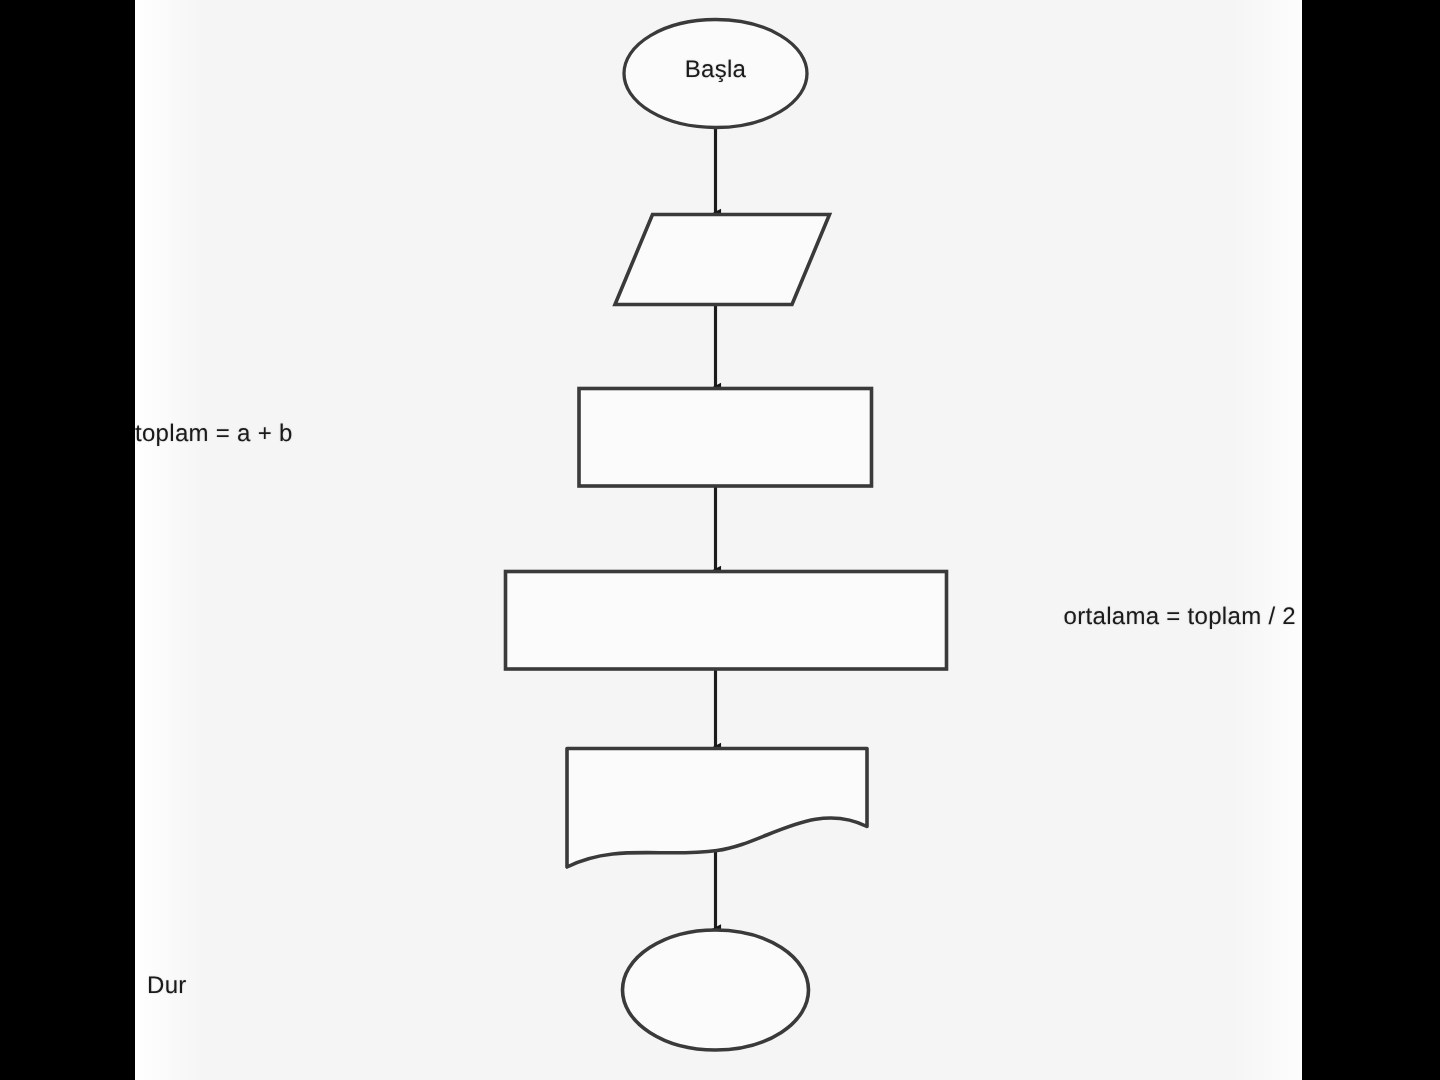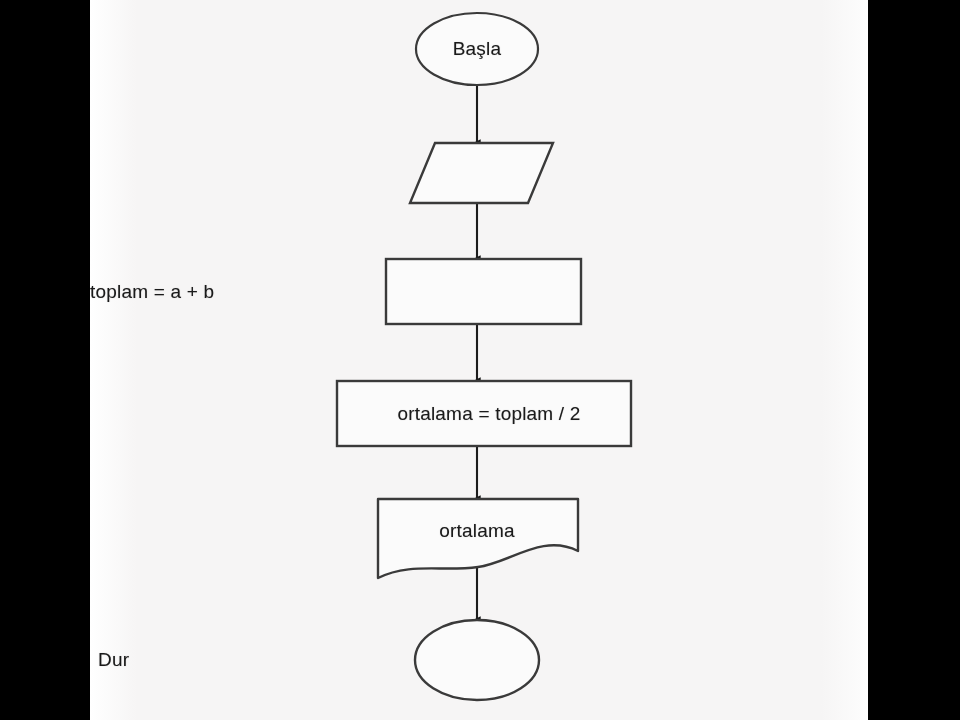--- a/index.html
+++ b/index.html
@@ -39,21 +39,21 @@
   }
   #flow-svg {
     position: absolute;
     left: 0;
     top: 0;
   }
   .node-label {
     position: absolute;
     color: #1a1a1a;
     font-family: "Liberation Sans", sans-serif;
-    font-size: 19px;
+    font-size: 16px;
     line-height: 1;
     white-space: nowrap;
     letter-spacing: 0.2px;
     text-shadow: 0px 0px 1px rgba(60,60,60,0.35);
   }
   .letterbox {
     position: absolute;
     top: 0;
     width: 92px;
     height: 720px;
@@ -100,20 +100,19 @@
                C 352 572, 320 562, 288 578 Z" fill="#fbfbfb" stroke="#3a3a3a" stroke-width="2.4" stroke-linejoin="round"></path>
 
       <ellipse cx="387" cy="660" rx="62" ry="40" fill="#fbfbfb" stroke="#3a3a3a" stroke-width="2.4"></ellipse>
     </svg>
 
     <div class="node-label" style="left:0;top:39px;width:774px;text-align:center;">Başla</div>
 
 
     <div class="node-label" style="left:0;top:282px;width:774px;text-align:left;">toplam = a + b</div>
 
-    <div class="node-label" style="left:12px;top:404px;width:774px;text-align:center;">ortalama = toplam / 2</div>
+    <div class="node-label" style="left:0;top:404px;width:774px;text-align:right;">ortalama = toplam / 2</div>
 
-    <div class="node-label" style="left:0;top:521px;width:774px;text-align:center;">ortalama</div>
 
     <div class="node-label" style="left:8px;top:650px;width:774px;text-align:left;">Dur</div>
 
   </div>
 </div>
 
 </body></html>

